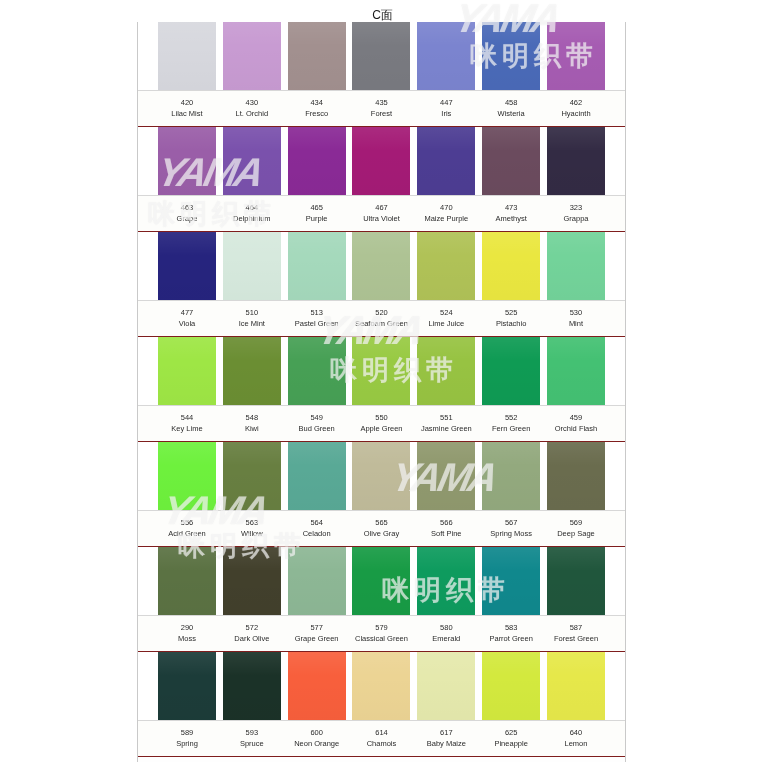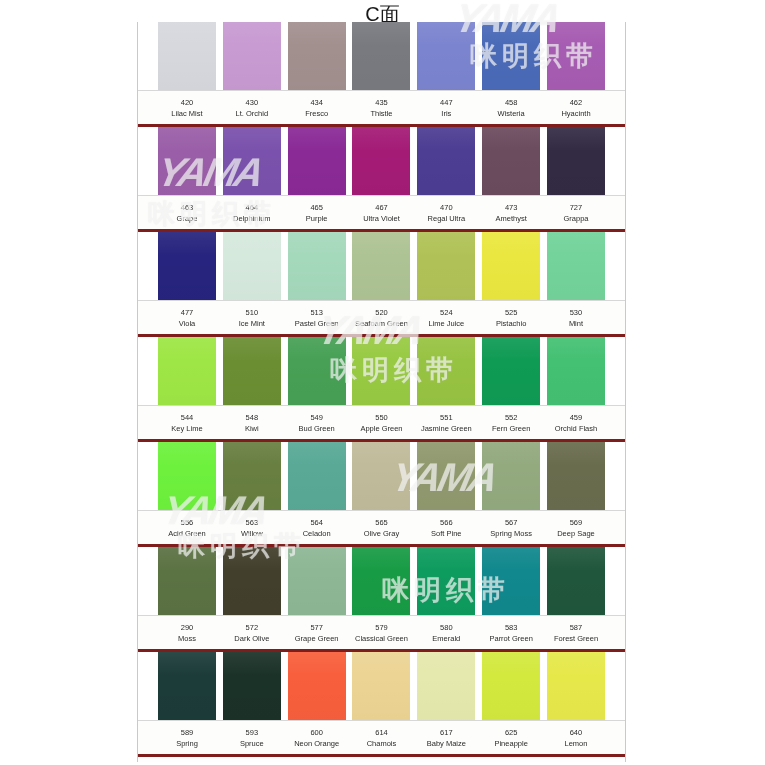--- a/index.html
+++ b/index.html
@@ -28,21 +28,21 @@
   #title-bar {
     position: absolute;
     left: 0;
     top: 3px;
     width: 765px;
     text-align: center;
     height: 22px;
     line-height: 22px;
   }
   #title-bar .title-text {
-    font-size: 20px;
+    font-size: 12px;
     color: #1a1a1a;
     font-family: "Liberation Sans", sans-serif;
     letter-spacing: 0px;
   }
 
   
   #card-frame {
     position: absolute;
     left: 137px;
     top: 22px;
@@ -97,21 +97,21 @@
 
   .labels {
     position: relative;
     height: 37px;
     display: flex;
     justify-content: space-between;
     padding: 0 20px 0 20px;
     box-sizing: border-box;
     background: #fdfdfb;
     border-top: 1px solid #d7d7d7;
-    border-bottom: 3px solid #7f1d1d;
+    border-bottom: 1px solid #7f1d1d;
   }
 
   .label-cell {
     width: 58px;
     text-align: center;
     padding-top: 7px;
     box-sizing: border-box;
   }
   .label-code {
     display: block;
@@ -213,21 +213,21 @@
           <div class="label-cell">
             <span class="label-code">430</span>
             <span class="label-name">Lt. Orchid</span>
           </div>
           <div class="label-cell">
             <span class="label-code">434</span>
             <span class="label-name">Fresco</span>
           </div>
           <div class="label-cell">
             <span class="label-code">435</span>
-            <span class="label-name">Thistle</span>
+            <span class="label-name">Forest</span>
           </div>
           <div class="label-cell">
             <span class="label-code">447</span>
             <span class="label-name">Iris</span>
           </div>
           <div class="label-cell">
             <span class="label-code">458</span>
             <span class="label-name">Wisteria</span>
           </div>
           <div class="label-cell">
@@ -272,28 +272,28 @@
           <div class="label-cell">
             <span class="label-code">465</span>
             <span class="label-name">Purple</span>
           </div>
           <div class="label-cell">
             <span class="label-code">467</span>
             <span class="label-name">Ultra Violet</span>
           </div>
           <div class="label-cell">
             <span class="label-code">470</span>
-            <span class="label-name">Regal Ultra</span>
+            <span class="label-name">Maize Purple</span>
           </div>
           <div class="label-cell">
             <span class="label-code">473</span>
             <span class="label-name">Amethyst</span>
           </div>
           <div class="label-cell">
-            <span class="label-code">727</span>
+            <span class="label-code">323</span>
             <span class="label-name">Grappa</span>
           </div>
         </div>
       </div>
       <div class="swatch-row">
         <div class="chips">
           <div class="chip-cell">
             <div class="chip" style="background: rgb(38, 36, 126);"></div>
           </div>
           <div class="chip-cell">

